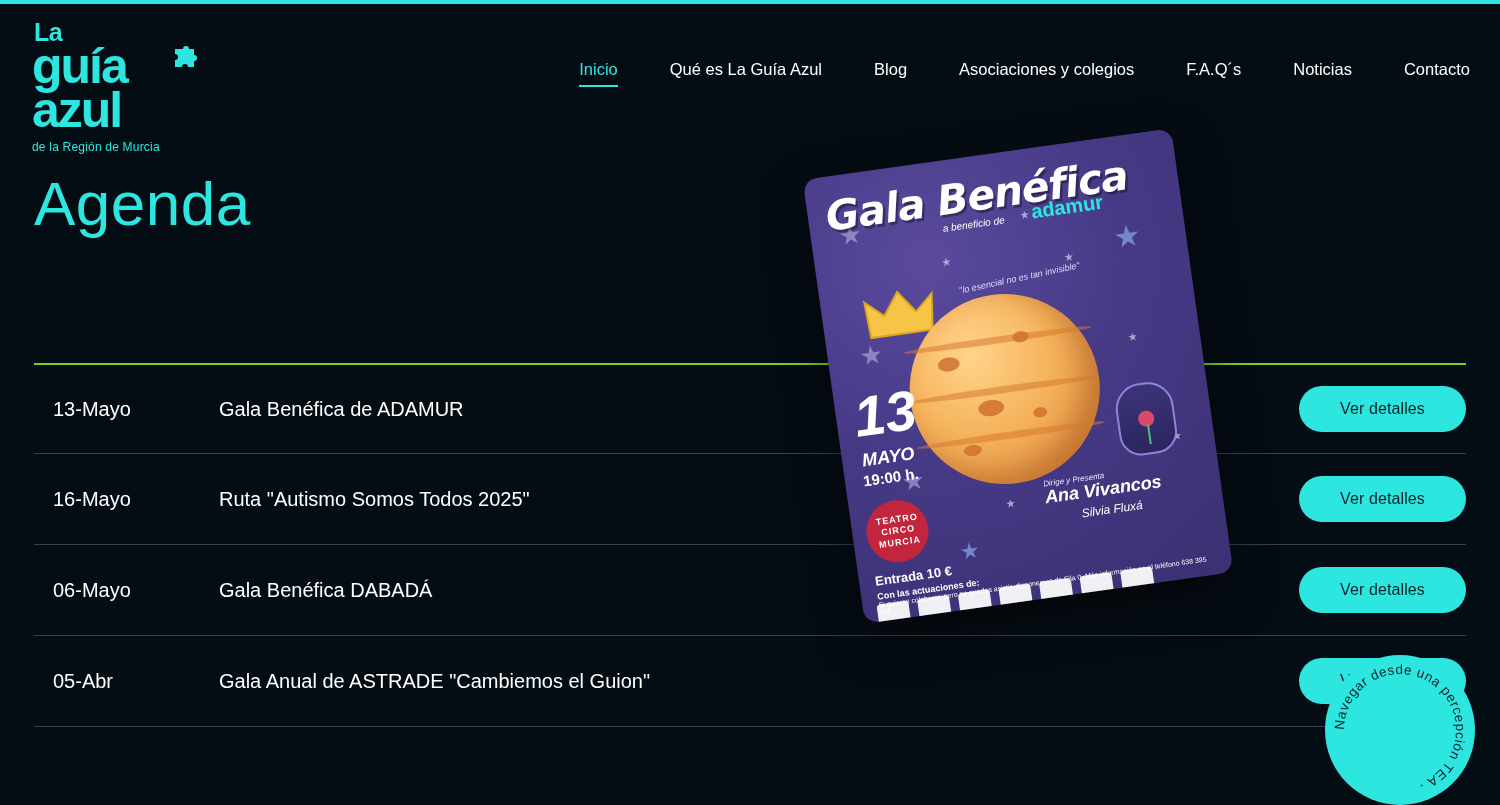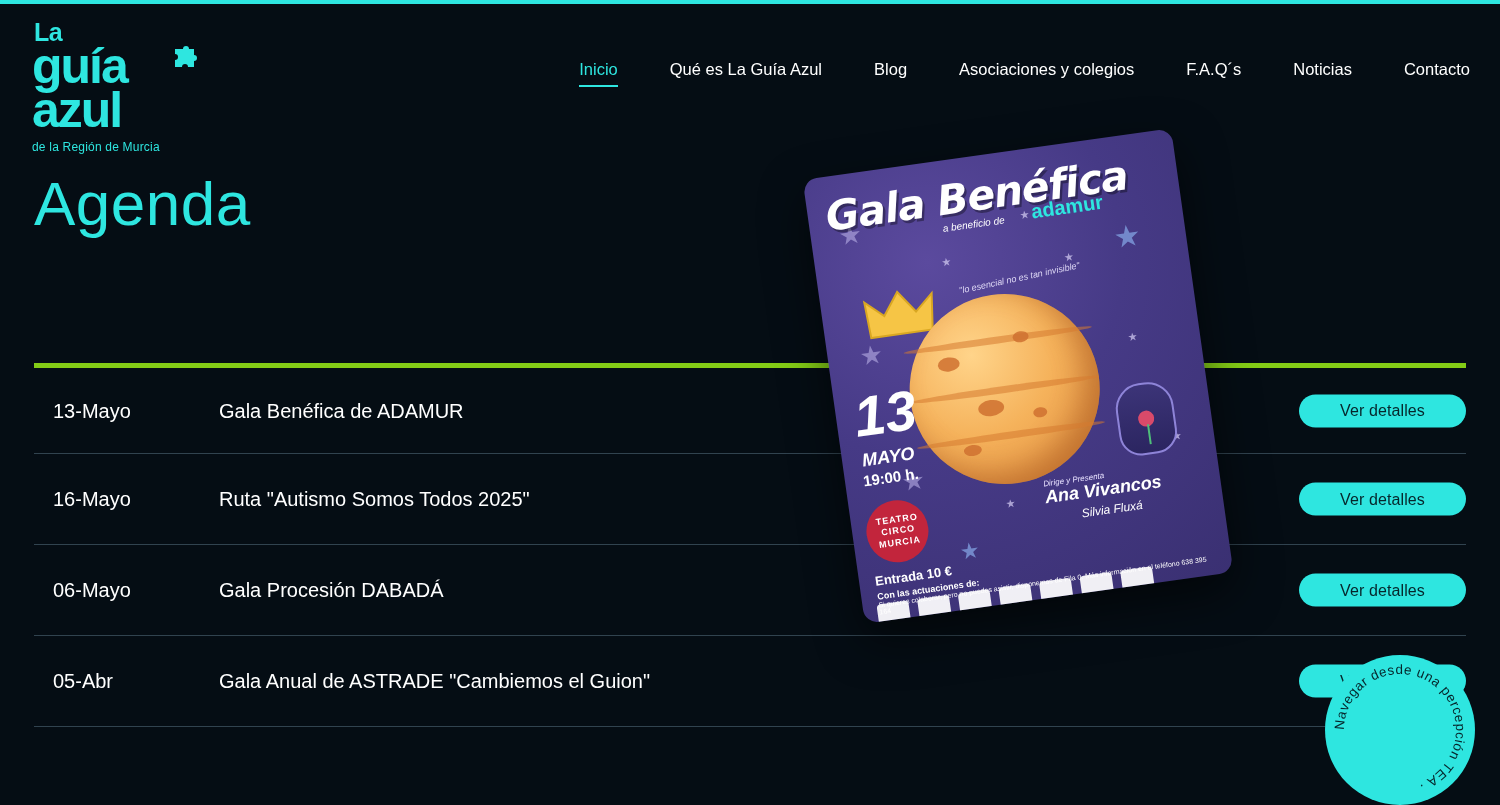--- a/index.html
+++ b/index.html
@@ -133,21 +133,21 @@
     position: absolute;
     left: 34px;
     top: 363px;
     width: 1432px;
   }
   .row {
     position: relative;
     height: 91px;
     border-bottom: 1px solid #31434f;
   }
-  .row:first-child { border-top: 5px solid #84cc16; }
+  .row:first-child { border-top: 2px solid #84cc16; }
   .row-date {
     position: absolute;
     left: 19px;
     top: 50%;
     transform: translateY(-50%);
     color: #ffffff;
     font-size: 20px;
     white-space: nowrap;
   }
   .row-name {
@@ -158,21 +158,21 @@
     color: #ffffff;
     font-size: 20px;
     white-space: nowrap;
   }
   .row-btn {
     position: absolute;
     right: 0;
     top: 50%;
     transform: translateY(-50%);
     width: 167px;
-    height: 33px;
+    height: 46px;
     border-radius: 23px;
     background: #2ee6e0;
     color: #06262b;
     border: none;
     font-size: 16px;
     font-family: "Liberation Sans", sans-serif;
     cursor: pointer;
     letter-spacing: 0.1px;
   }
 
@@ -483,21 +483,21 @@
     </div>
 
     <div class="row">
       <span class="row-date">16-Mayo</span>
       <span class="row-name">Ruta "Autismo Somos Todos 2025"</span>
       <button class="row-btn">Ver detalles</button>
     </div>
 
     <div class="row">
       <span class="row-date">06-Mayo</span>
-      <span class="row-name">Gala Procesión DABADÁ</span>
+      <span class="row-name">Gala Benéfica DABADÁ</span>
       <button class="row-btn">Ver detalles</button>
     </div>
 
 
     <div class="row">
       <span class="row-date">05-Abr</span>
       <span class="row-name">Gala Anual de ASTRADE "Cambiemos el Guion"</span>
       <button class="row-btn">Ver detalles</button>
     </div>
 

